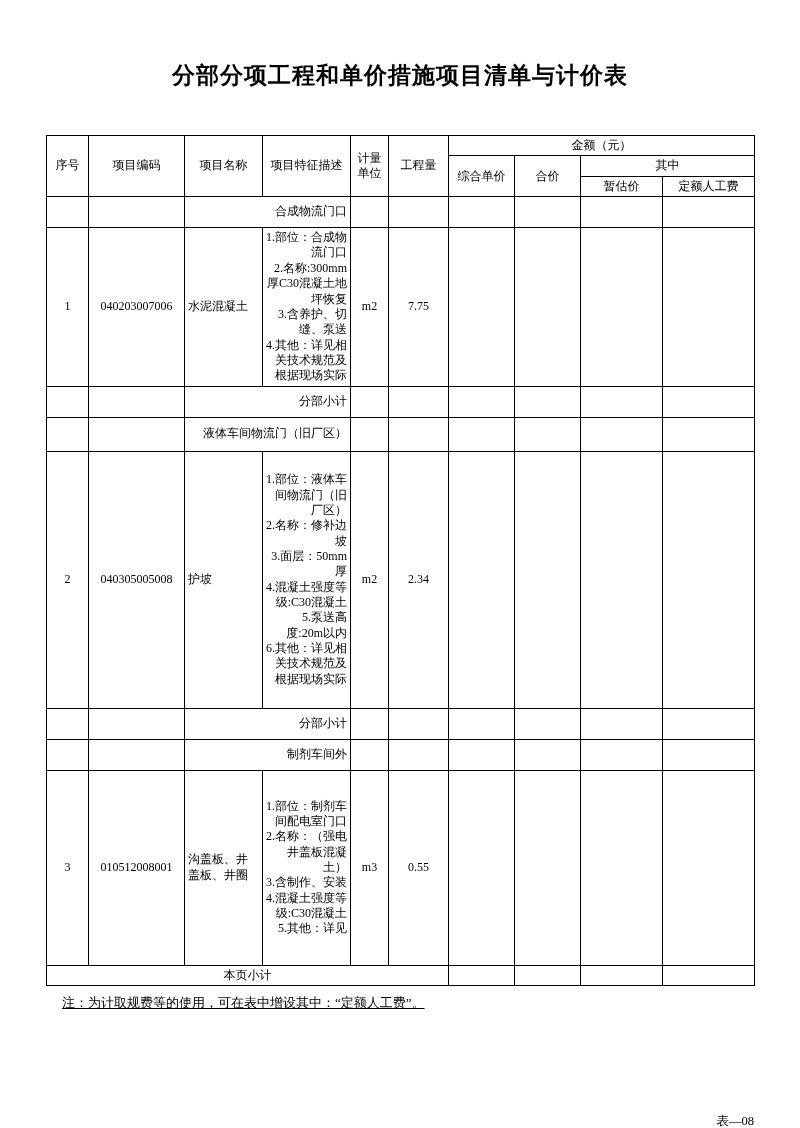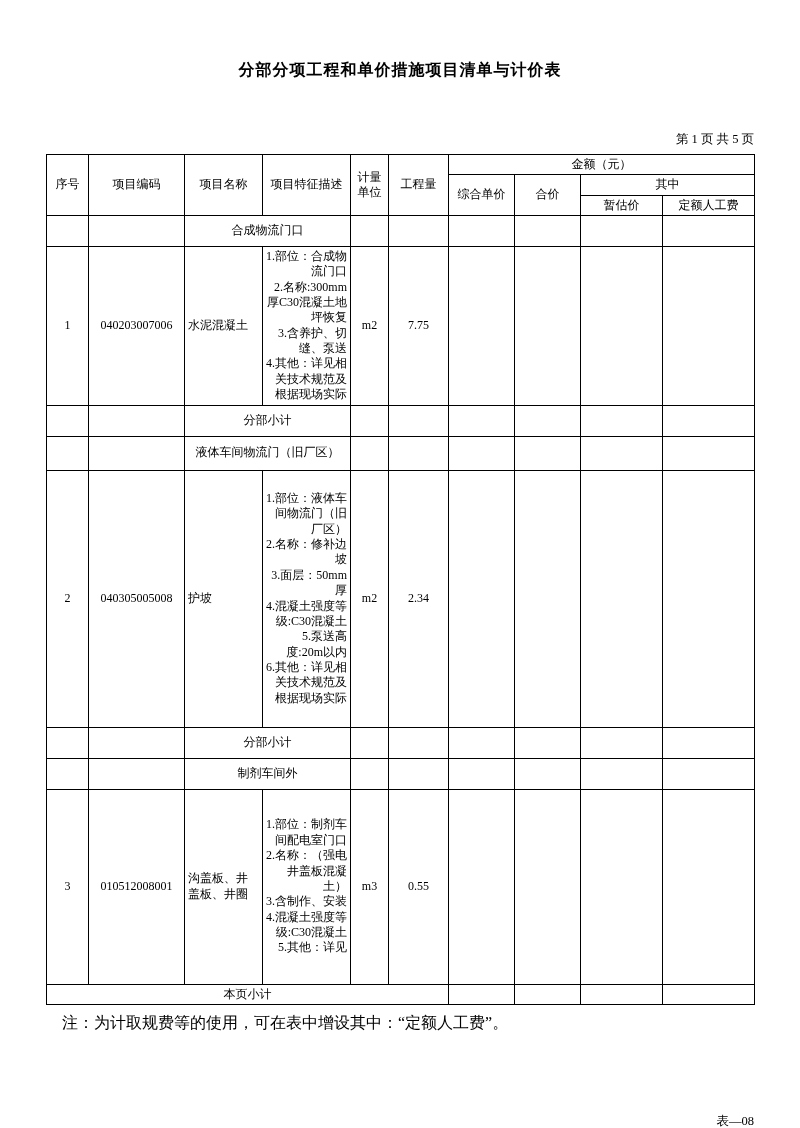--- a/index.html
+++ b/index.html
@@ -17,21 +17,21 @@
   }
   .page {
     width: 800px;
     height: 1128px;
     box-sizing: border-box;
     padding: 0 46px;
     position: relative;
   }
   .doc-title {
     text-align: center;
-    font-size: 16px;
+    font-size: 23px;
     font-weight: bold;
     letter-spacing: 1px;
     margin-top: 60px;
     margin-bottom: 0;
     font-family: "Liberation Serif", "DejaVu Serif", serif;
   }
   .meta-row {
     display: flex;
     align-items: flex-start;
     justify-content: space-between;
@@ -84,58 +84,58 @@
     font-size: 11.5px;
     line-height: 1.3;
     padding-top: 3px;
   }
   td.namecell {
     text-align: left;
     vertical-align: middle;
     font-size: 12px;
   }
   td.group {
-    text-align: center;
+    text-align: right;
     vertical-align: middle;
     font-size: 12px;
     height: 26px;
   }
   .col-seq { width: 42px; }
   .col-code { width: 96px; }
   .col-name { width: 78px; }
   .col-desc { width: 88px; }
   .col-unit { width: 38px; }
   .col-qty { width: 60px; }
   .col-price { width: 66px; }
   .col-total { width: 66px; }
   .col-est { width: 82px; }
   .col-labor { width: 92px; }
   .note {
     margin-top: 8px;
-    font-size: 16px;
+    font-size: 13px;
     padding-left: 16px;
+    text-decoration: underline;
   }
   .footer-right {
     position: absolute;
     right: 46px;
     bottom: 58px;
     font-size: 12.5px;
   }
 </style>
 </head>
 <body>
 
 <div class="page">
 
   <div class="doc-title">分部分项工程和单价措施项目清单与计价表</div>
 
   <div class="meta-row">
     <div class="meta-center">
     </div>
-    <div class="meta-right">第 1 页  共 5 页</div>
   </div>
 
   <table class="bill">
     <colgroup>
       <col class="col-seq">
         <col class="col-code">
         <col class="col-name">
         <col class="col-desc">
       <col class="col-unit">
         <col class="col-qty">

